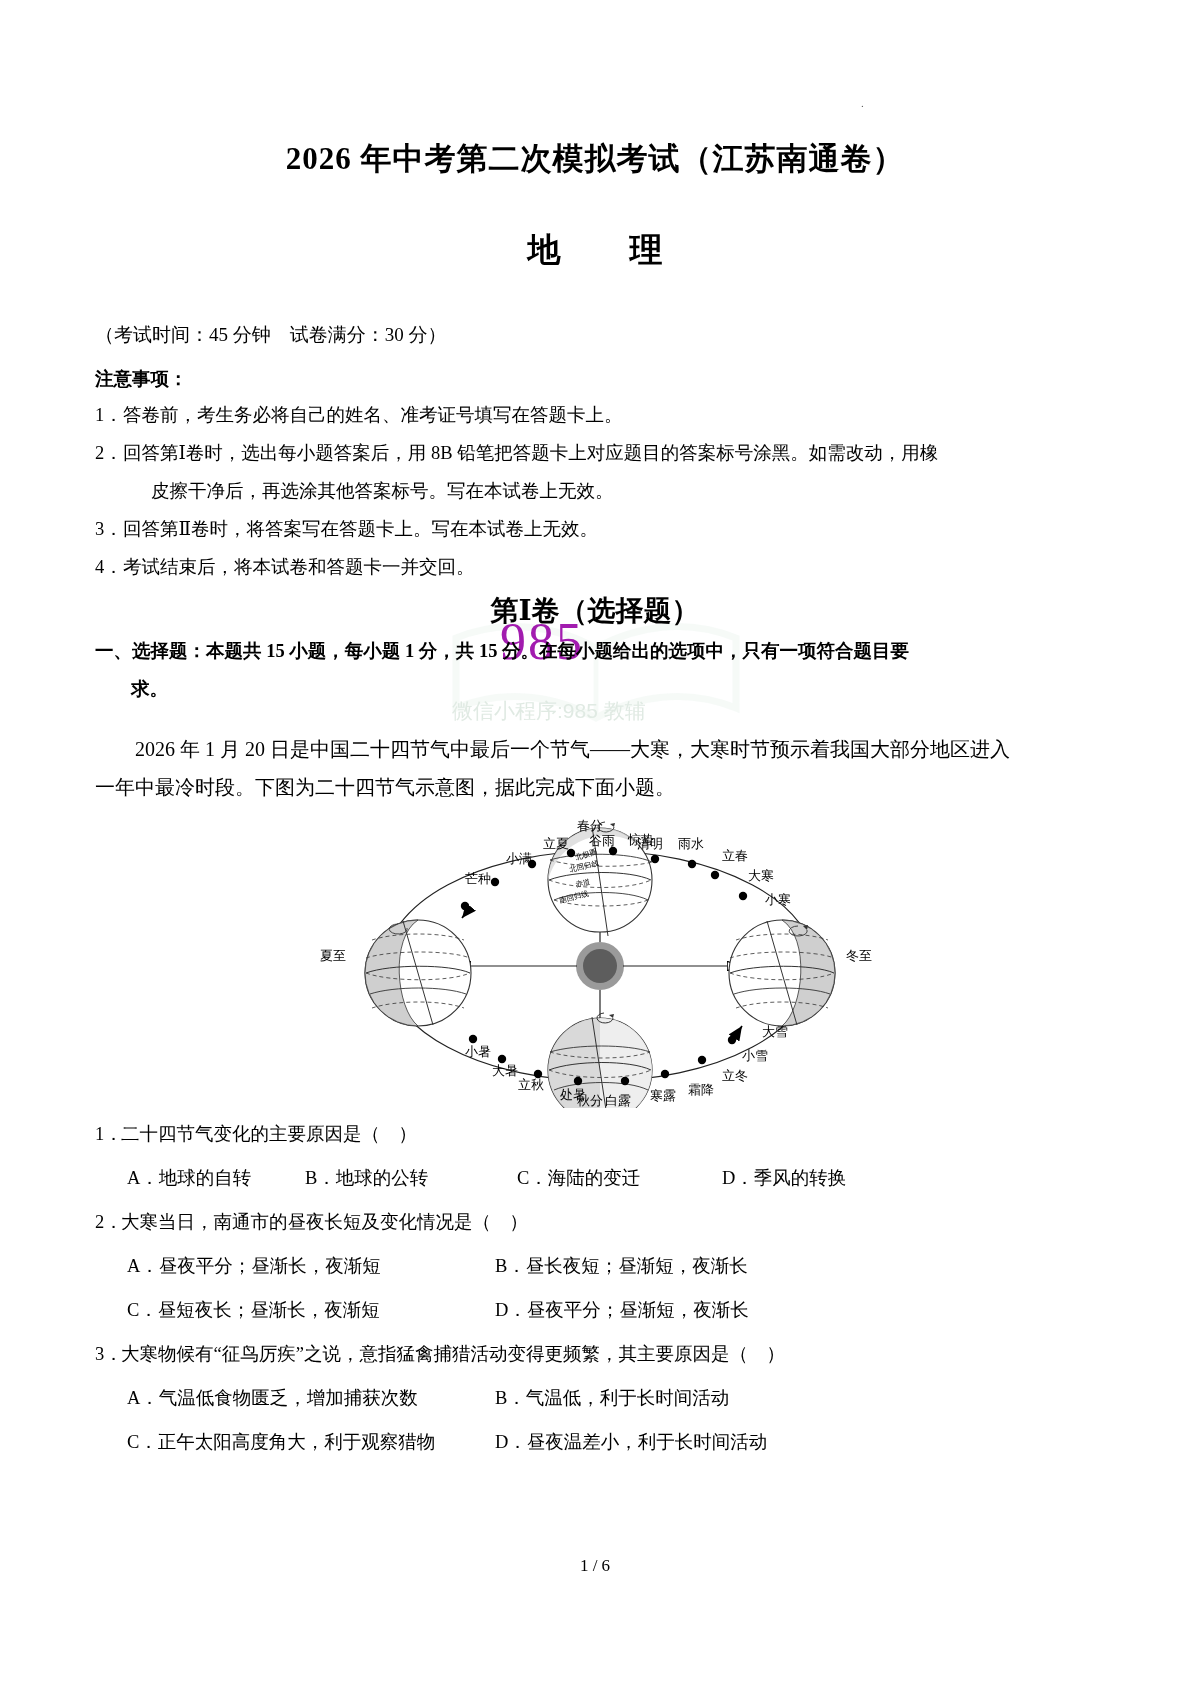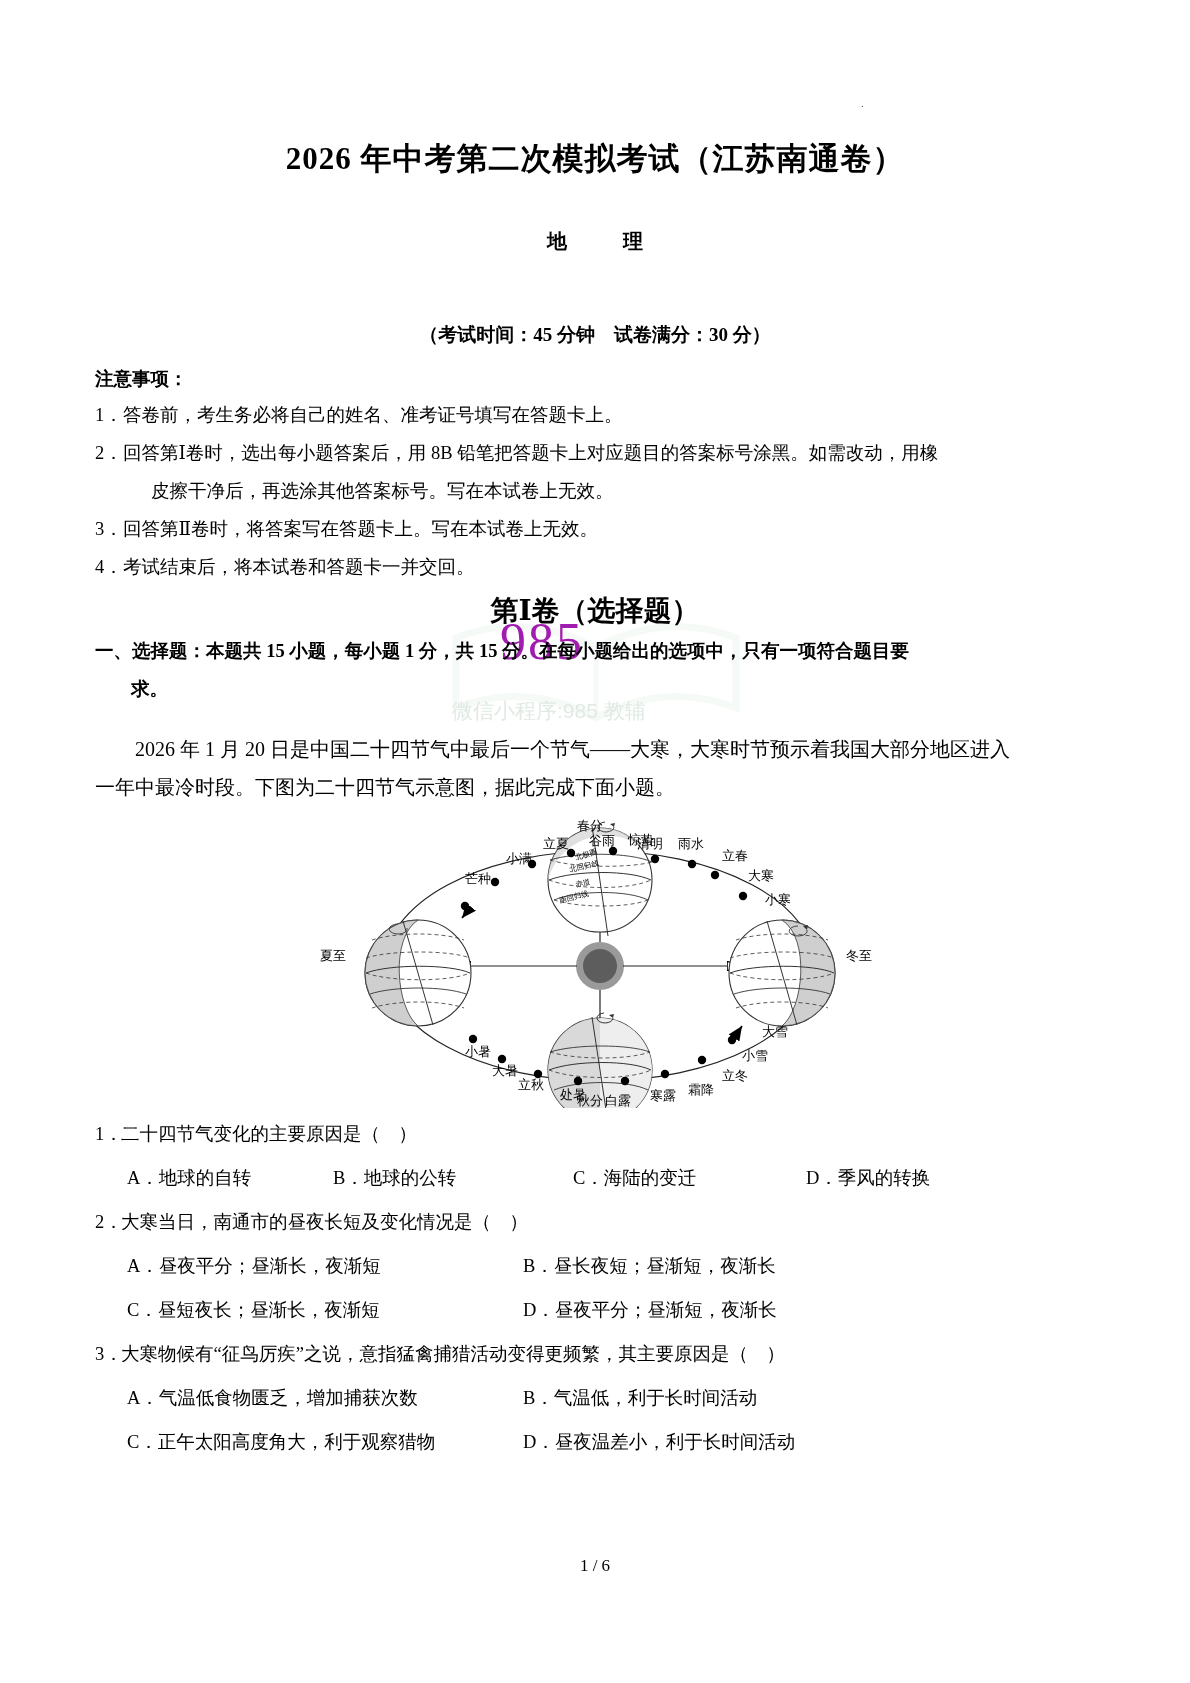--- a/index.html
+++ b/index.html
@@ -78,33 +78,31 @@
     font-weight: bold;
     letter-spacing: 1px;
     white-space: nowrap;
   }
   .subject-title {
     position: absolute;
     left: 0;
     top: 228px;
     width: 1000px;
     text-align: center;
-    font-size: 20px;
+    font-size: 33px;
     font-weight: bold;
     letter-spacing: 18px;
     text-indent: 18px;
   }
   .exam-info {
     position: absolute;
     left: 0;
     top: 322px;
     width: 1000px;
-    text-align: center;
     font-size: 19px;
-    font-weight: bold;
   }
 
   
   .notice-title {
     position: absolute;
     left: 0;
     top: 366px;
     font-size: 18.5px;
     font-weight: bold;
   }
@@ -186,21 +184,20 @@
   .q-stem .qnum {
     position: absolute;
     left: 0;
     top: 0;
   }
   .opt-row {
     font-size: 18.5px;
     line-height: 44px;
     padding-left: 32px;
     display: flex;
-    gap: 28px;
   }
   .opt-row.cols4 > span { display: inline-block; }
   .opt-row.cols4 > span:nth-child(1) { width: 178px; }
   .opt-row.cols4 > span:nth-child(2) { width: 212px; }
   .opt-row.cols4 > span:nth-child(3) { width: 205px; }
   .opt-row.cols2 > span { display: inline-block; }
   .opt-row.cols2 > span:nth-child(1) { width: 368px; }
 
   
   .footer {

